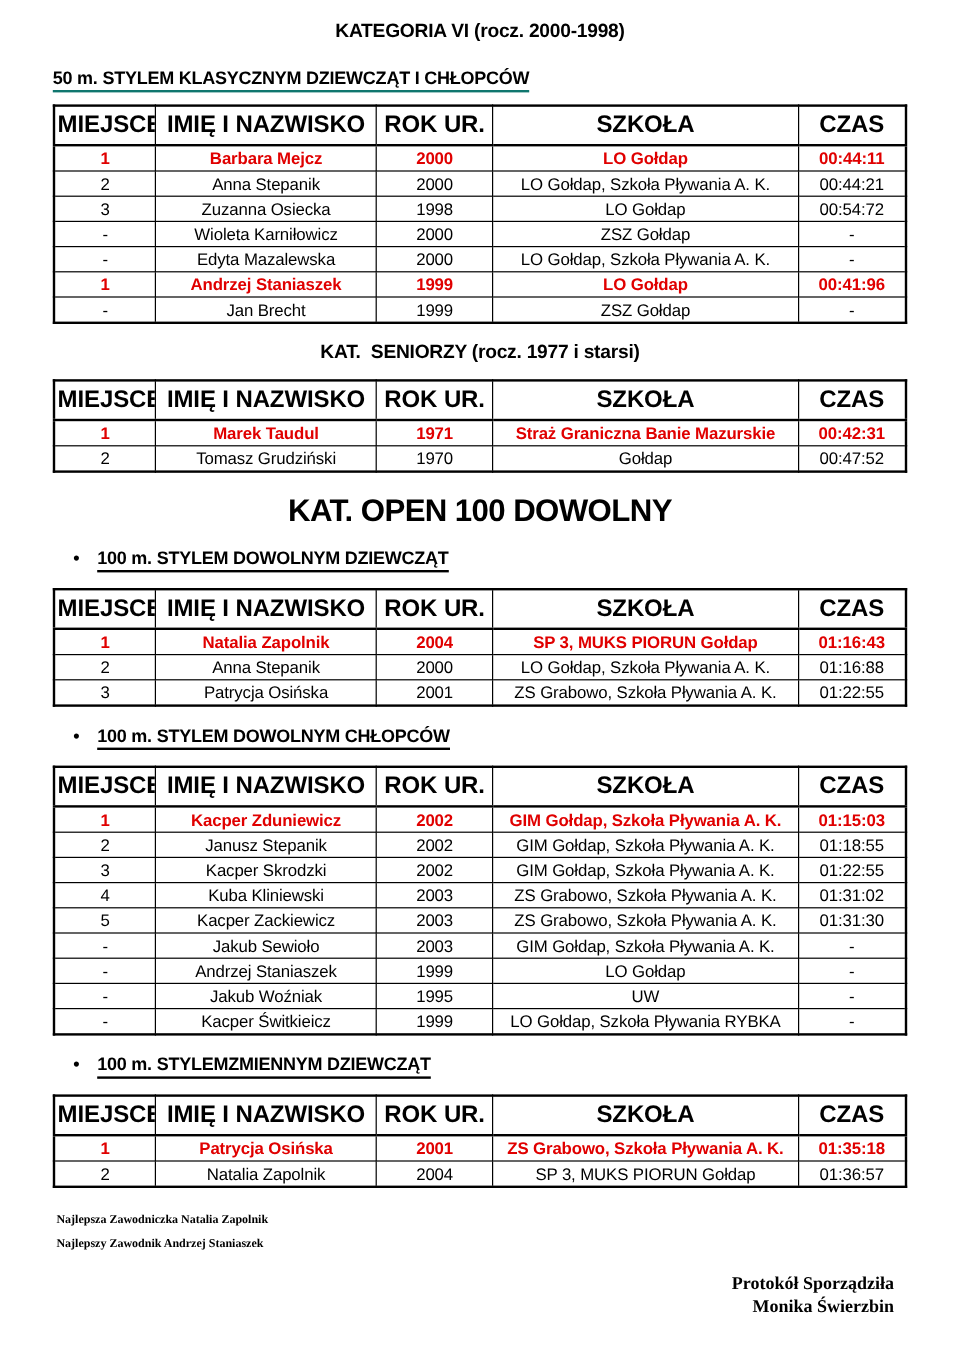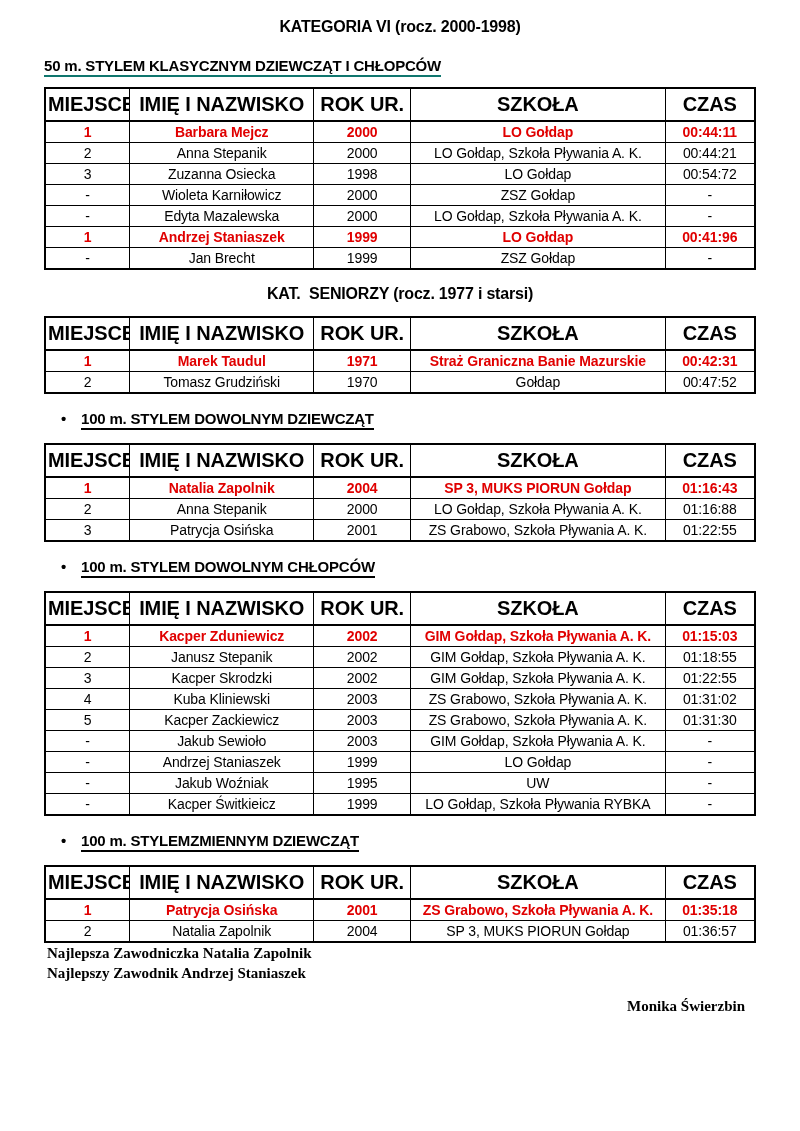--- a/index.html
+++ b/index.html
@@ -79,22 +79,23 @@
   table.results th:nth-child(2), table.results td:nth-child(2) { width: 180px; }
   table.results th:nth-child(3), table.results td:nth-child(3) { width: 95px; }
   table.results th:nth-child(4), table.results td:nth-child(4) { width: 249px; }
   table.results th:nth-child(5), table.results td:nth-child(5) { width: 88px; margin-left: 41px; }
   table.results tr.winner td {
     color: var(--accent, #e00000);
     font-weight: bold;
   }
 
   .footer-notes {
+    margin-top: 17px;
     font-family: "Liberation Serif", serif;
-    font-size: 15px; font-weight: bold;
+    font-size: 10px; font-weight: bold;
     line-height: 20px;
     padding-left: 3px;
   }
   .signature-block {
     margin-top: 14px;
     font-family: "Liberation Serif", serif;
     font-size: 15px; font-weight: bold;
     line-height: 19px;
     text-align: right;
     padding-right: 11px;
@@ -197,20 +198,21 @@
         <tr>
           <td>2</td>
           <td>Tomasz Grudziński</td>
           <td>1970</td>
           <td>Gołdap</td>
           <td>00:47:52</td>
         </tr>
       </tbody>
     </table>
 
+  <div class="big-title">KAT. OPEN 100 DOWOLNY</div>
 
   <div class="bullet-heading">
     <span class="bullet">•</span>
     <span class="u">100 m. STYLEM DOWOLNYM DZIEWCZĄT</span>
   </div>
 
   <table class="results">
       <thead>
         <tr>
           <th>MIEJSCE</th>
@@ -360,16 +362,17 @@
         </tr>
       </tbody>
     </table>
 
   <div class="footer-notes">
     <div>Najlepsza Zawodniczka Natalia Zapolnik</div>
     <div>Najlepszy Zawodnik Andrzej Staniaszek</div>
   </div>
 
   <div class="signature-block">
+    <div>Protokół Sporządziła</div>
     <div>Monika Świerzbin</div>
   </div>
 
 </div>
 
 </body></html>

